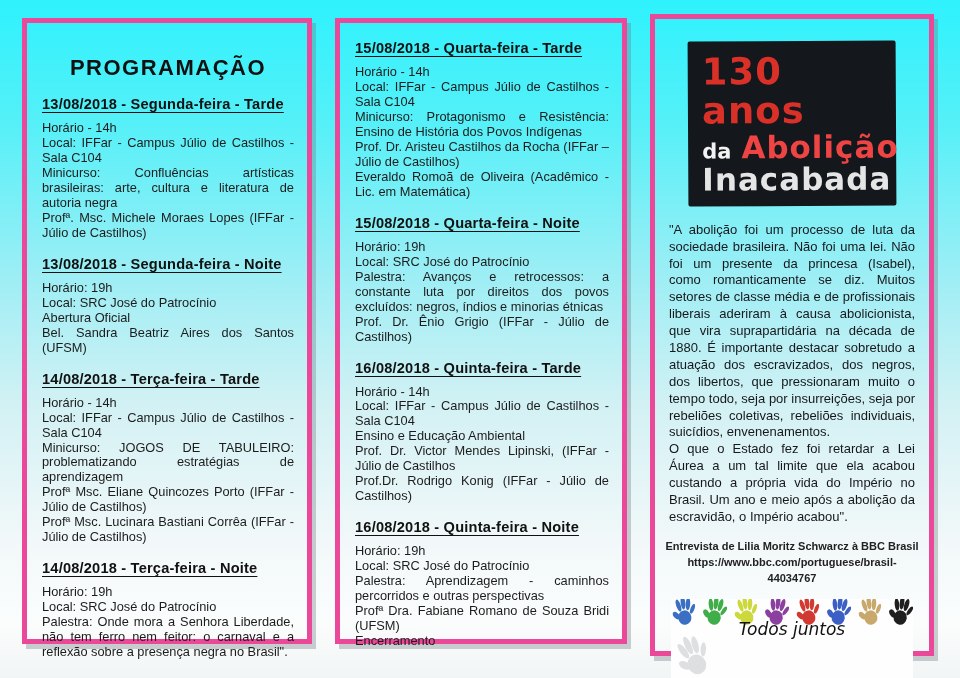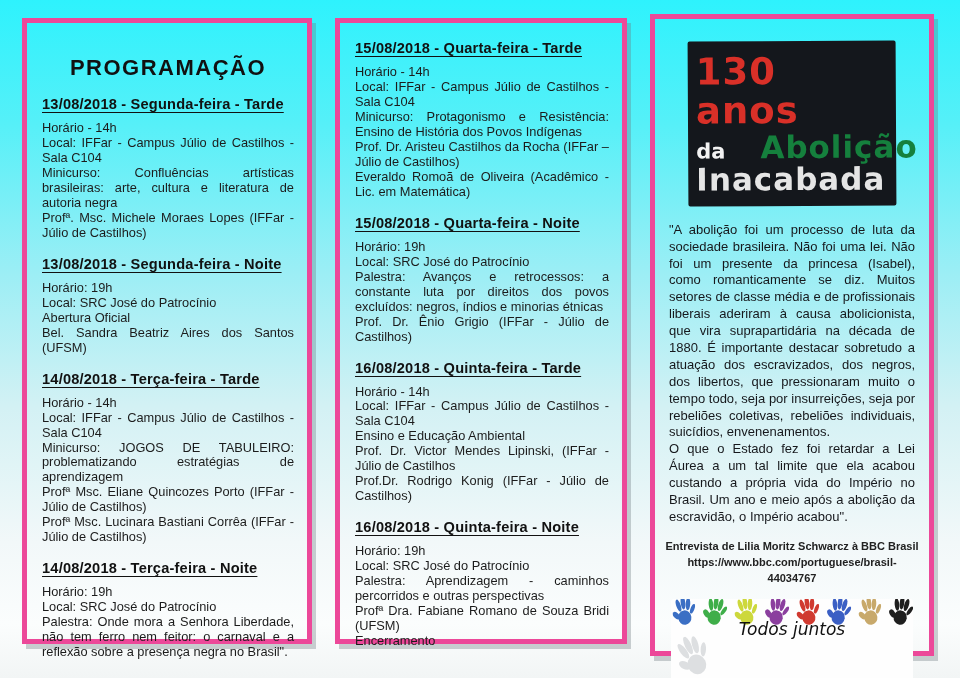--- a/index.html
+++ b/index.html
@@ -34,27 +34,27 @@
   }
   .sec-body .line{
     margin:0;font-size:12.8px;line-height:1.17;
     text-align:justify;color:#1c1c1c;
   }
 
   
   .title-box{
     margin:16px auto 14px auto;width:208px;min-height:148px;
     background:#14171c;border-radius:2px;
-    padding:12px 10px 10px 8px;box-sizing:border-box;
+    padding:12px 10px 10px 14px;box-sizing:border-box;
     display:flex;flex-direction:column;justify-content:center;
     transform:rotate(-.3deg);
   }
   .tb-line{font-family:"DejaVu Sans",sans-serif;font-weight:bold;line-height:1.05;letter-spacing:1px;}
   .tb-l1{font-size:37px;}
-  .tb-l2{font-size:31px;display:flex;align-items:baseline;gap:19px;}
+  .tb-l2{font-size:31px;display:flex;align-items:baseline;gap:10px;}
   .tb-l2 .small{font-size:21px;letter-spacing:0;}
   .tb-l3{font-size:31px;}
 
   .quote{padding:2px 4px 0 4px;}
   .quote p{margin:0;font-size:13px;line-height:1.3;text-align:justify;color:#16181c;}
 
   .attribution{margin-top:13px;text-align:center;}
   .attribution p{margin:0;font-size:11px;line-height:1.45;font-weight:600;color:#222;}
 
   .inclusive-box{
@@ -224,21 +224,21 @@
   </div>
 </section>
 
 <section class="panel right">
   <div class="panel-inner" style="padding:6px 10px;">
 
     <div class="title-box" style="background-color: rgb(20, 23, 28);">
       <div class="tb-line tb-l1" style="color: rgb(217, 48, 40);">130 anos</div>
       <div class="tb-line tb-l2">
         <span class="small" style="color: rgb(242, 242, 242);">da</span>
-        <span style="color: #15803d; margin-left: 16px;">Abolição</span>
+        <span style="color: #ef4444;">Abolição</span>
       </div>
       <div class="tb-line tb-l3" style="color: #e5e5e5;">Inacabada</div>
     </div>
 
     <div class="quote">
 
         <p>"A abolição foi um processo de luta da sociedade brasileira. Não foi uma lei. Não foi um presente da princesa (Isabel), como romanticamente se diz. Muitos setores de classe média e de profissionais liberais aderiram à causa abolicionista, que vira suprapartidária na década de 1880. É importante destacar sobretudo a atuação dos escravizados, dos negros, dos libertos, que pressionaram muito o tempo todo, seja por insurreições, seja por rebeliões coletivas, rebeliões individuais, suicídios, envenenamentos.</p>
 
         <p>O que o Estado fez foi retardar a Lei Áurea a um tal limite que ela acabou custando a própria vida do Império no Brasil. Um ano e meio após a abolição da escravidão, o Império acabou".</p>
       </div>

